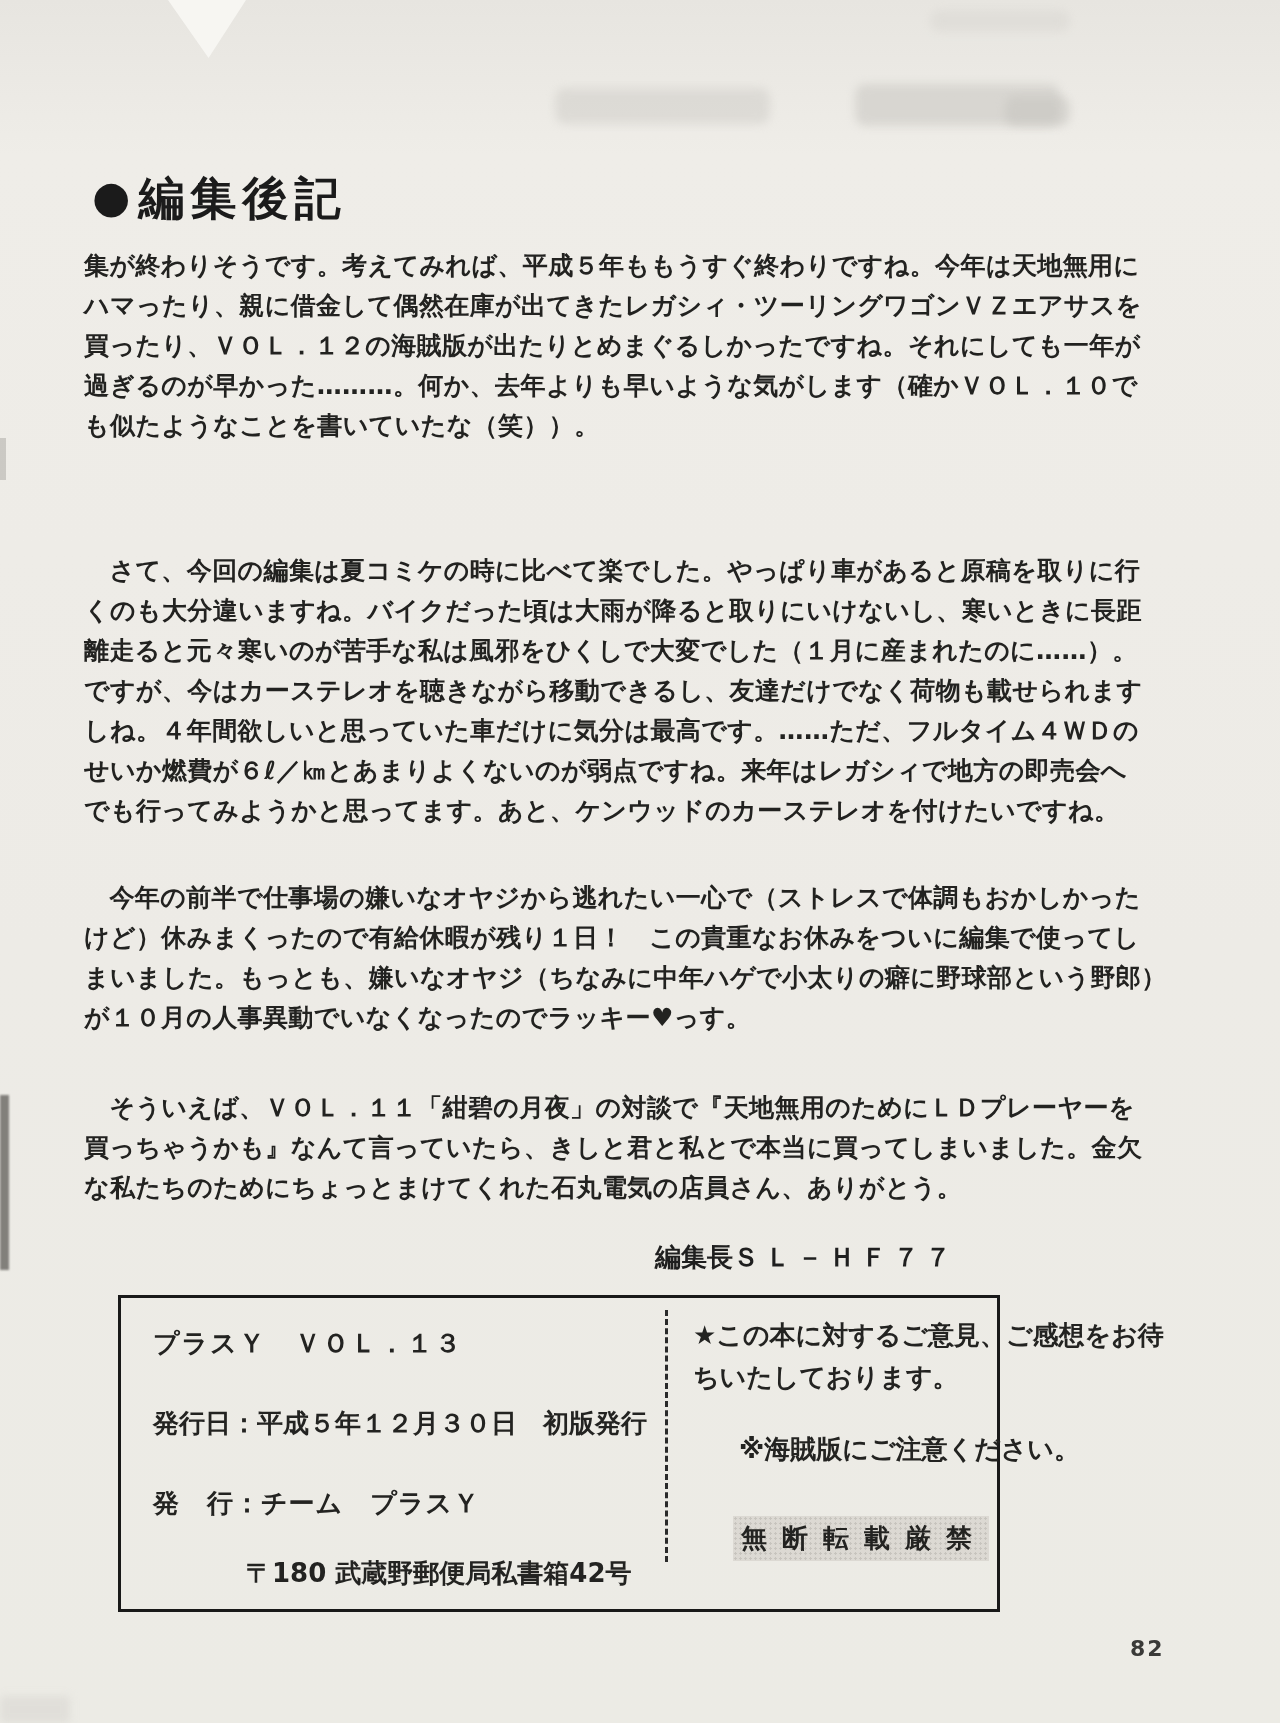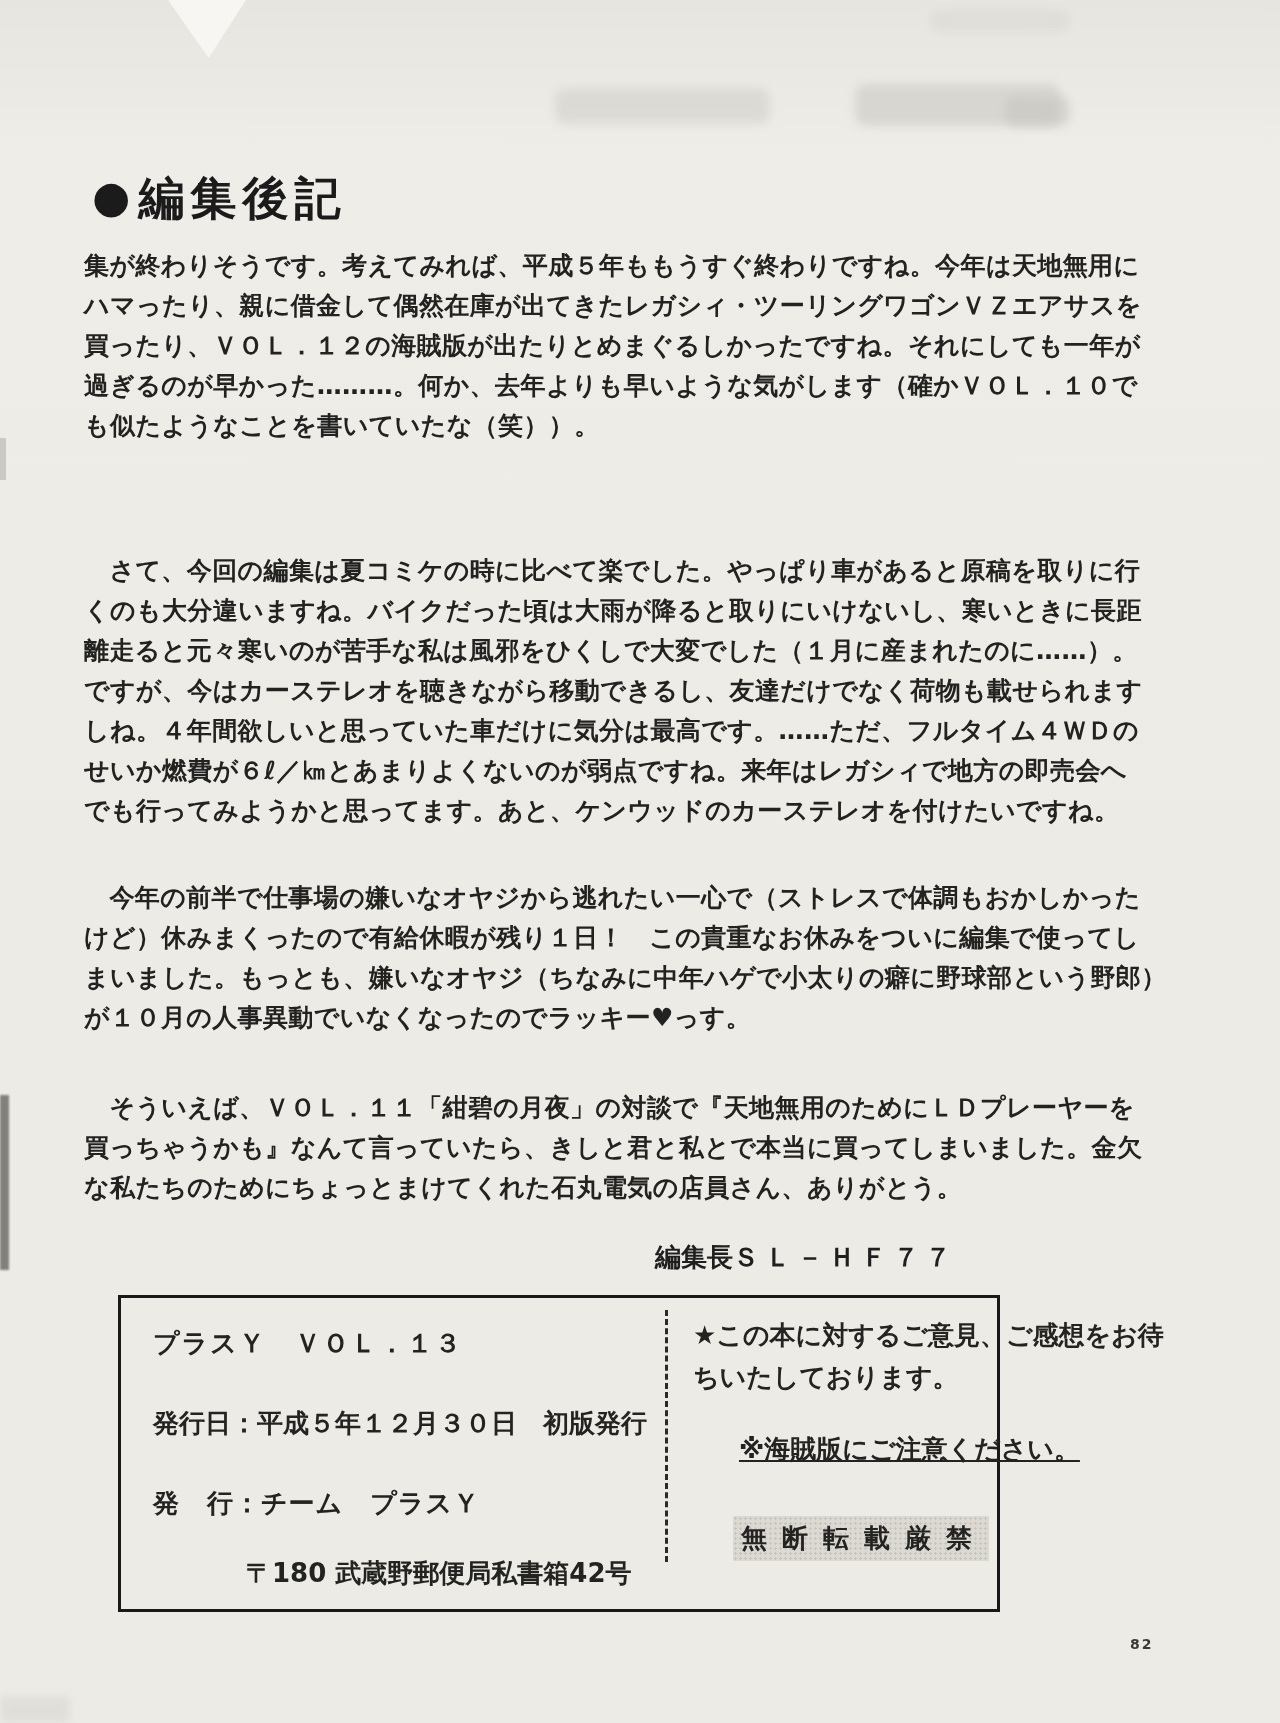--- a/index.html
+++ b/index.html
@@ -63,34 +63,34 @@
   .c-volume{left:32px;top:28px;letter-spacing:2px;}
   .c-date{left:32px;top:108px;}
   .c-publisher{left:32px;top:188px;letter-spacing:1px;}
   .c-address{left:125px;top:258px;}
   .c-divider{
     position:absolute;left:544px;top:12px;height:252px;width:0;
     border-left:3px dashed #2a2a2a;
   }
   .c-fb1{left:572px;top:20px;}
   .c-fb2{left:572px;top:62px;}
-  .c-warning{left:618px;top:134px;text-decoration:underline;}
+  .c-warning{left:618px;top:134px;}
   .c-stamp{
     left:612px;top:218px;
     font-size:40px;font-weight:bold;letter-spacing:15px;
     padding:5px 2px 5px 8px;
     color:#111;
     background-color:#dcd9d3;
     background-image:radial-gradient(#c7c4be 1px,transparent 1.2px);
     background-size:5px 5px;
   }
 
   .page-number{
     position:absolute;left:1130px;top:1636px;
-    font-size:14px;font-weight:600;color:#3a3a38;letter-spacing:2px;white-space:pre;
+    font-size:22px;font-weight:600;color:#3a3a38;letter-spacing:2px;white-space:pre;
   }
 </style>
 </head>
 <body>
 
 <div class="paper">
 
   <div class="smudge s1"></div>
   <div class="smudge s2"></div>
   <div class="smudge s3"></div>

